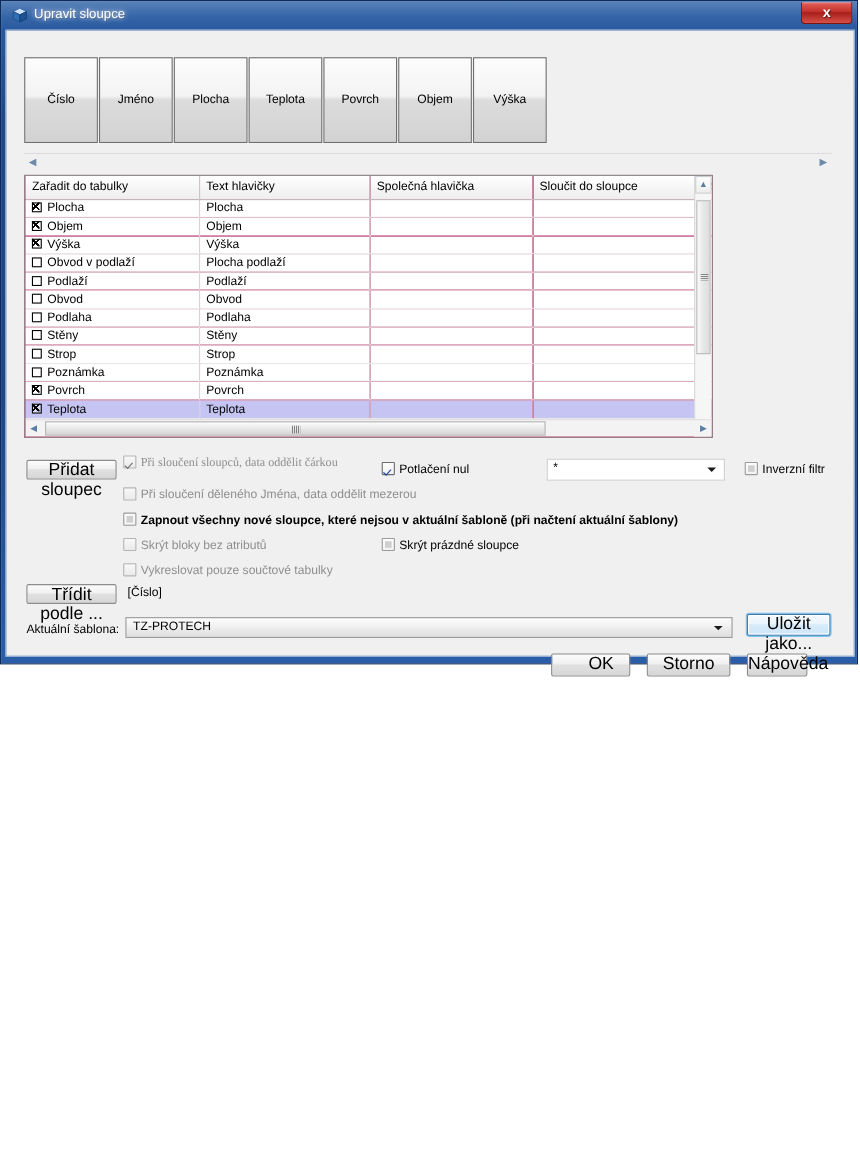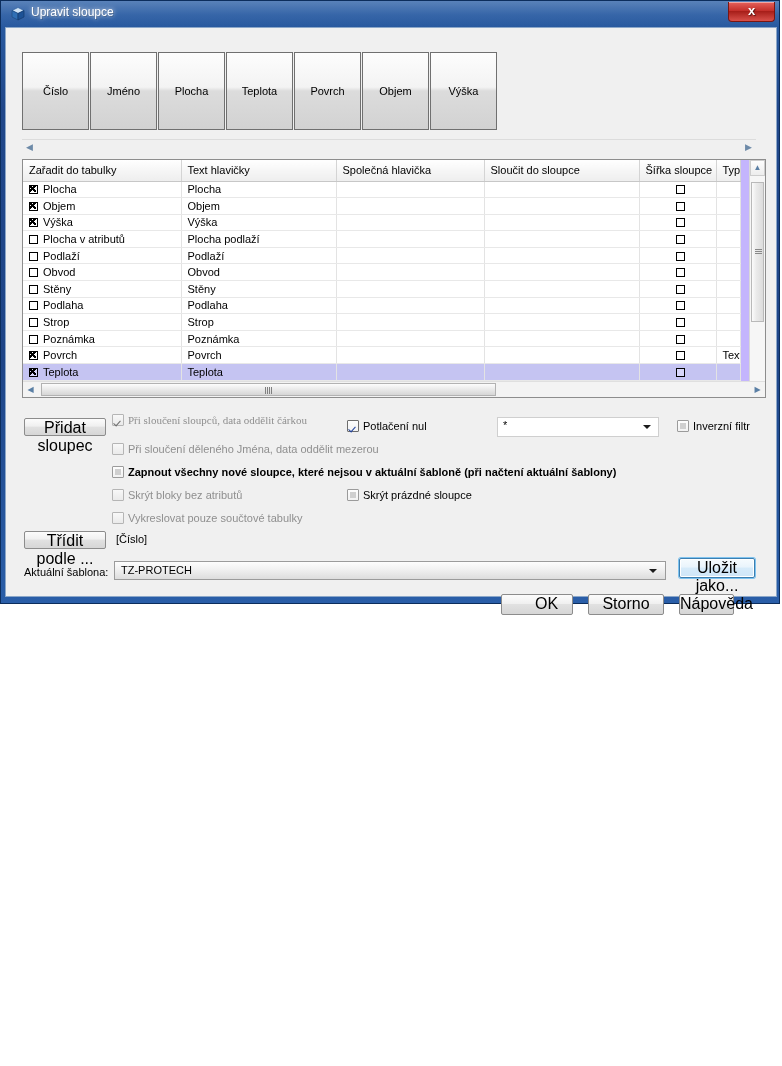--- a/index.html
+++ b/index.html
@@ -144,23 +144,23 @@
   .hscroll-top .arrow-r { right: 2px; }
   .hscroll-top .track {
     position: absolute;
     left: 14px; right: 14px; top: 0; bottom: 0;
   }
 
   
   .grid-wrap {
     position: absolute;
     left: 16px; top: 131px;
-    width: 744px;
+    width: 626px;
     height: 239px;
-    background: #c4b5fd;
+    background: #be185d;
     border: 1px solid #8d8d8d;
     box-sizing: border-box;
     overflow: hidden;
   }
   table.grid {
     border-collapse: collapse;
     table-layout: fixed;
     width: 717px;
     font-size: 11px;
   }
@@ -515,21 +515,21 @@
           </tr>
           <tr>
             <td class="c-check"><span class="cb on"></span><span>Výška</span></td>
             <td>Výška</td>
             <td></td>
             <td></td>
             <td class="c-width"><span class="cb wide"></span></td>
             <td></td>
           </tr>
           <tr>
-            <td class="c-check"><span class="cb"></span><span>Plocha v atributů</span></td>
+            <td class="c-check"><span class="cb"></span><span>Obvod v podlaží</span></td>
             <td>Plocha podlaží</td>
             <td></td>
             <td></td>
             <td class="c-width"><span class="cb wide"></span></td>
             <td></td>
           </tr>
           <tr>
             <td class="c-check"><span class="cb"></span><span>Podlaží</span></td>
             <td>Podlaží</td>
             <td></td>
@@ -539,30 +539,30 @@
           </tr>
           <tr>
             <td class="c-check"><span class="cb"></span><span>Obvod</span></td>
             <td>Obvod</td>
             <td></td>
             <td></td>
             <td class="c-width"><span class="cb wide"></span></td>
             <td></td>
           </tr>
           <tr>
+            <td class="c-check"><span class="cb"></span><span>Podlaha</span></td>
+            <td>Podlaha</td>
+            <td></td>
+            <td></td>
+            <td class="c-width"><span class="cb wide"></span></td>
+            <td></td>
+          </tr>
+          <tr>
             <td class="c-check"><span class="cb"></span><span>Stěny</span></td>
             <td>Stěny</td>
-            <td></td>
-            <td></td>
-            <td class="c-width"><span class="cb wide"></span></td>
-            <td></td>
-          </tr>
-          <tr>
-            <td class="c-check"><span class="cb"></span><span>Podlaha</span></td>
-            <td>Podlaha</td>
             <td></td>
             <td></td>
             <td class="c-width"><span class="cb wide"></span></td>
             <td></td>
           </tr>
           <tr>
             <td class="c-check"><span class="cb"></span><span>Strop</span></td>
             <td>Strop</td>
             <td></td>
             <td></td>

